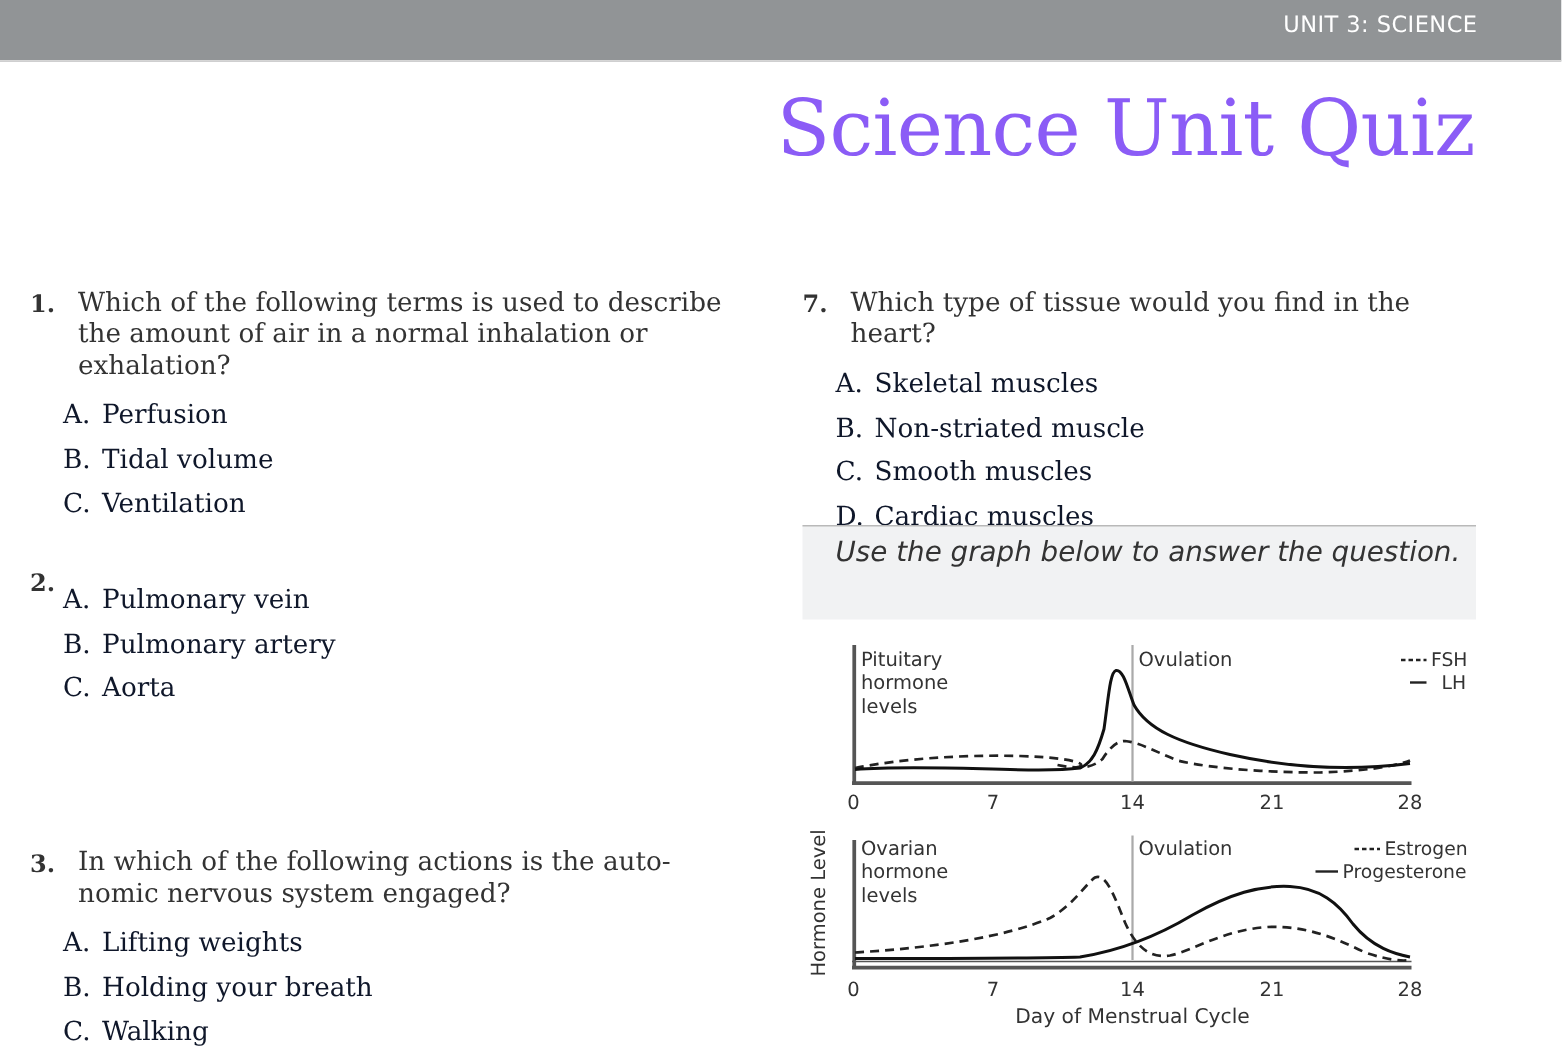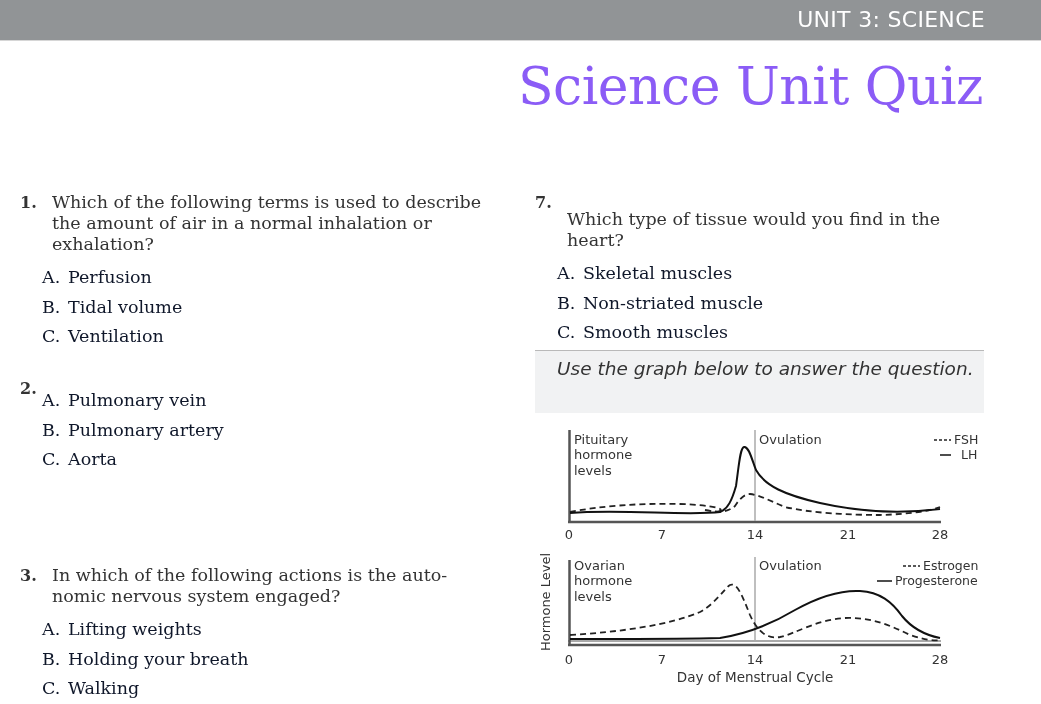--- a/index.html
+++ b/index.html
@@ -5,41 +5,41 @@
   * { box-sizing: border-box; margin: 0; padding: 0; }
   html, body { width: 1041px; height: 704px; overflow: hidden; background: #ffffff; }
   body { position: relative; font-family: "DejaVu Serif", serif; color: #2b2b2b; }
 
   .header-band {
     position: absolute; left: 0; top: 0; width: 1041px; height: 41px;
     background: #919496; border-bottom: 1px solid #d6d6d6;
   }
   .unit-label {
     position: absolute; right: 56px; top: 7px;
-    font-family: "DejaVu Sans", sans-serif; font-size: 22px; color: #ffffff;
+    font-family: "DejaVu Sans", sans-serif; font-size: 15px; color: #ffffff;
     letter-spacing: 0.3px;
   }
   .page-title {
     position: absolute; right: 58px; top: 56px;
     font-family: "DejaVu Serif", serif; font-size: 52px; color: #8b5cf6;
     font-weight: normal; letter-spacing: -0.5px;
   }
 
   .question { position: absolute; font-size: 17.5px; line-height: 21px; color: #333; }
   .question .q-num { position: absolute; left: 0; top: 0; font-weight: bold; font-size: 16px; color: #333; }
   .question .q-text { padding-left: 32px; display: block; }
   .question .options { margin-top: 8px; }
   .question .option { position: relative; height: 29.5px; line-height: 29.5px; padding-left: 22px; font-size: 17.5px; color: #0f172a; }
   .question .option .opt-letter { display: inline-block; width: 26px; }
 
   #q1 { left: 20px; top: 192px; width: 470px; }
   #q2 { left: 20px; top: 378px; width: 470px; }
   #q3 { left: 20px; top: 565px; width: 470px; }
   #q7 { left: 535px; top: 192px; width: 460px; }
-  #q7 .q-text { padding-left: 32px; margin-top: 17px; }
+  #q7 .q-text { padding-left: 32px; }
 
   .callout {
     position: absolute; left: 535px; top: 350px; width: 449px; height: 63px;
     background: #f1f2f3; border-top: 1.5px solid #b9b9b9;
   }
   .callout-text {
     position: absolute; left: 22px; top: 4px; width: 420px;
     font-family: "DejaVu Sans", sans-serif; font-style: italic; font-size: 18.5px;
     line-height: 27px; color: #333;
   }
@@ -84,20 +84,21 @@
   </div>
 </div>
 
 <div class="question" id="q7">
   <span class="q-num">7.</span>
   <span class="q-text">Which type of tissue would you find in the heart?</span>
   <div class="options">
     <div class="option"><span class="opt-letter">A.</span><span>Skeletal muscles</span></div>
     <div class="option"><span class="opt-letter">B.</span><span>Non-striated muscle</span></div>
     <div class="option"><span class="opt-letter">C.</span><span>Smooth muscles</span></div>
+    <div class="option"><span class="opt-letter">D.</span><span>Cardiac muscles</span></div>
   </div>
 </div>
 
 <div class="callout">
   <div class="callout-text">Use the graph below to answer the question.</div>
 </div>
 
 <svg class="chart-svg" viewBox="0 0 470 284" xmlns="http://www.w3.org/2000/svg">
 
   <text x="0" y="0" font-size="13" transform="translate(20,182) rotate(-90)" text-anchor="middle">Hormone Level</text>

